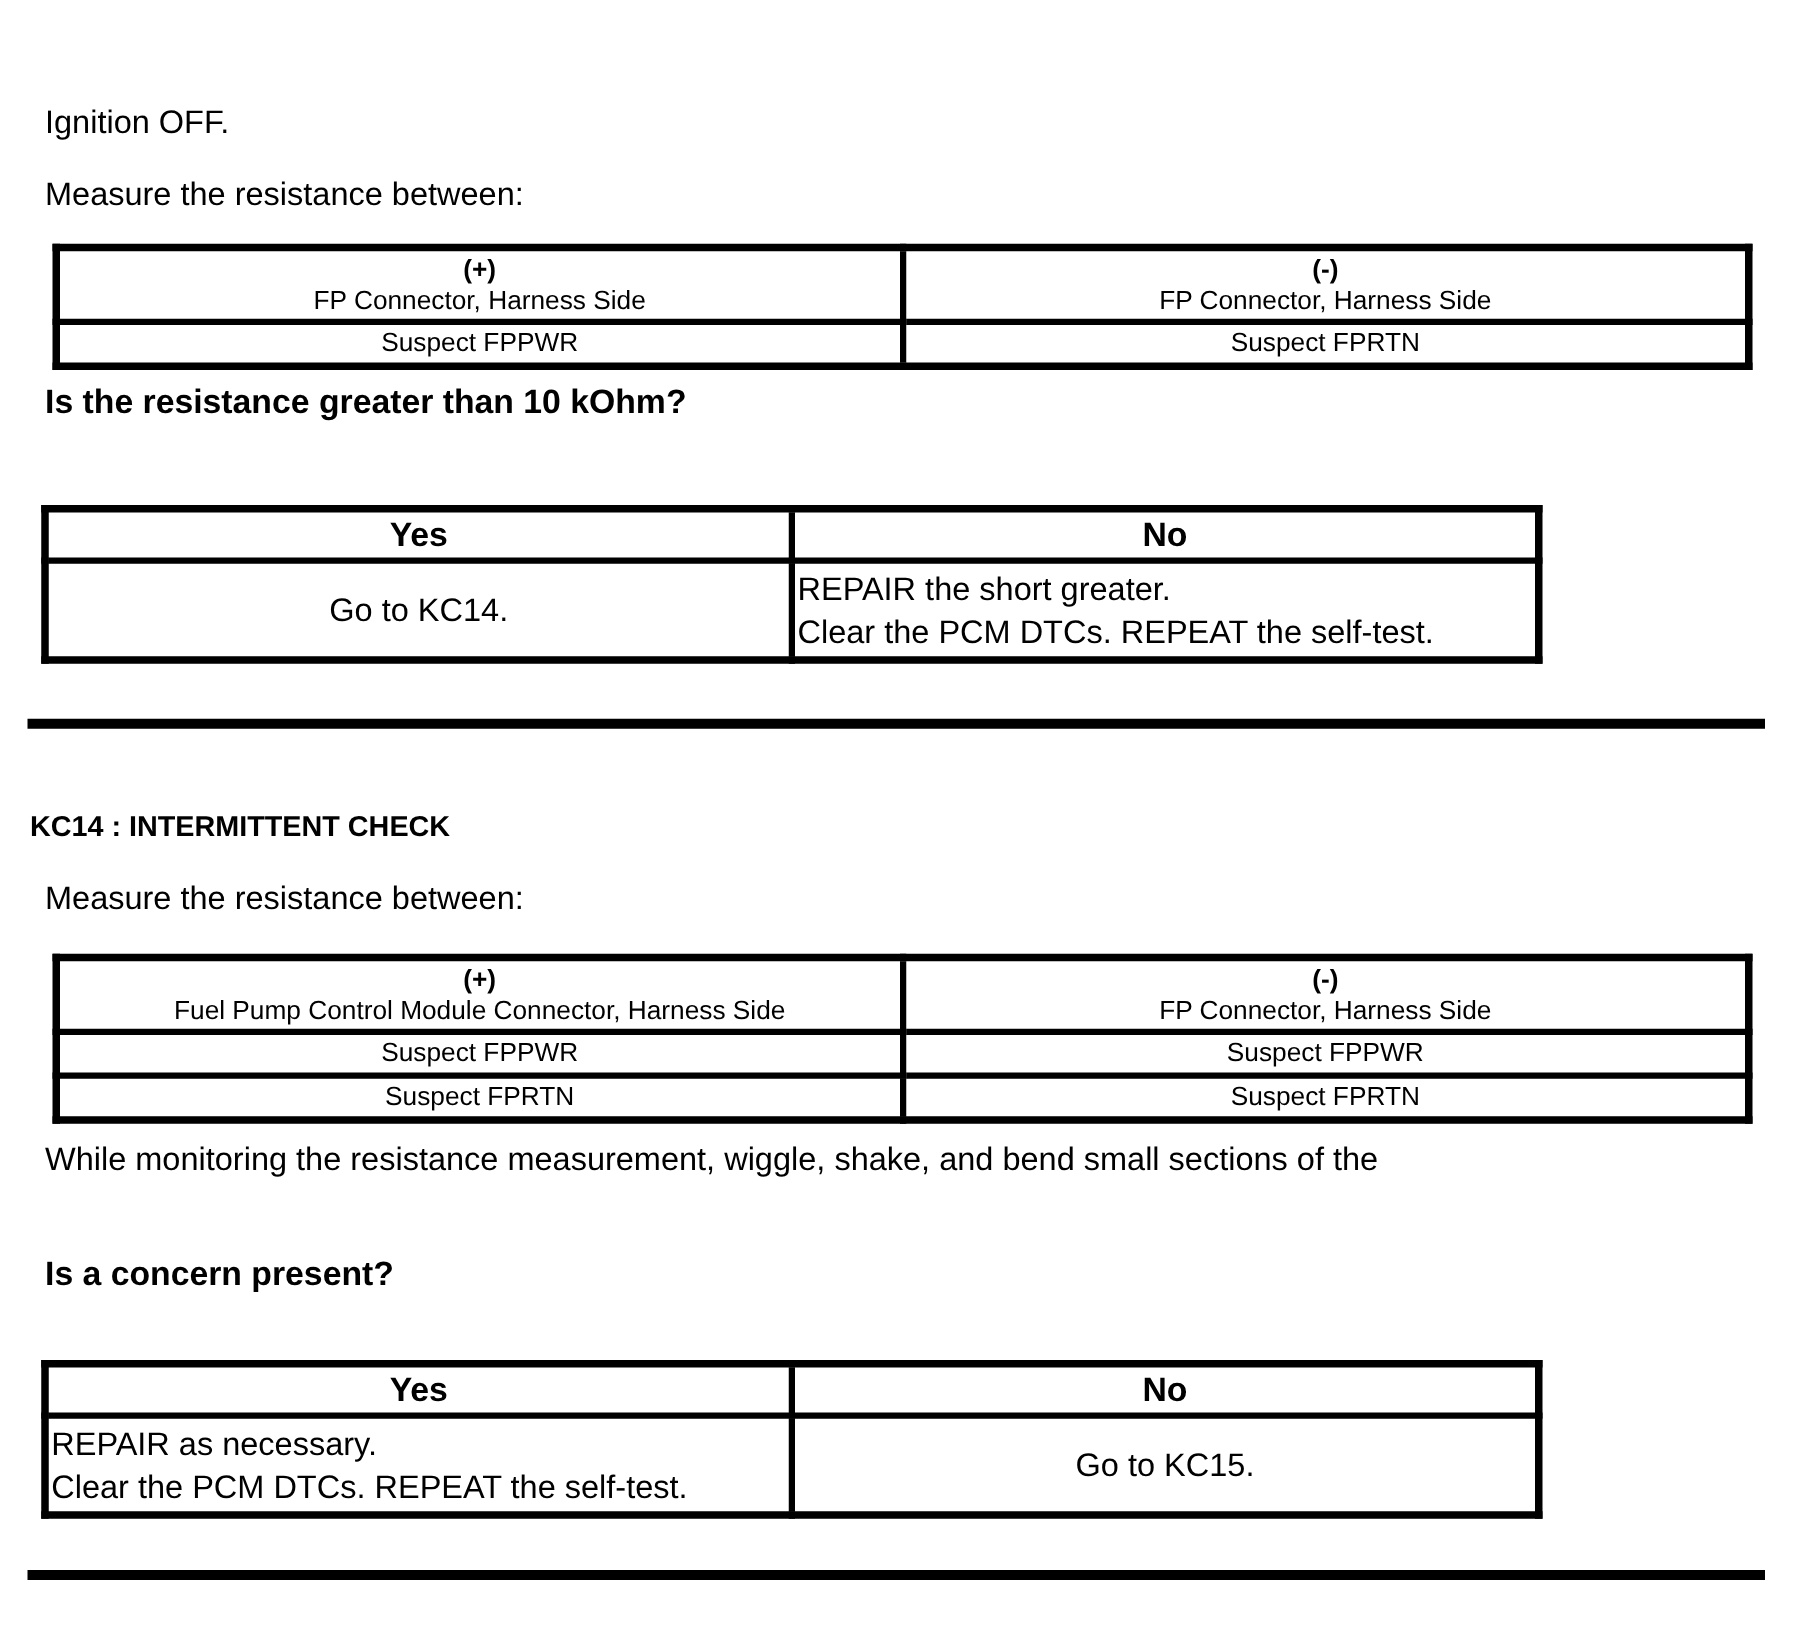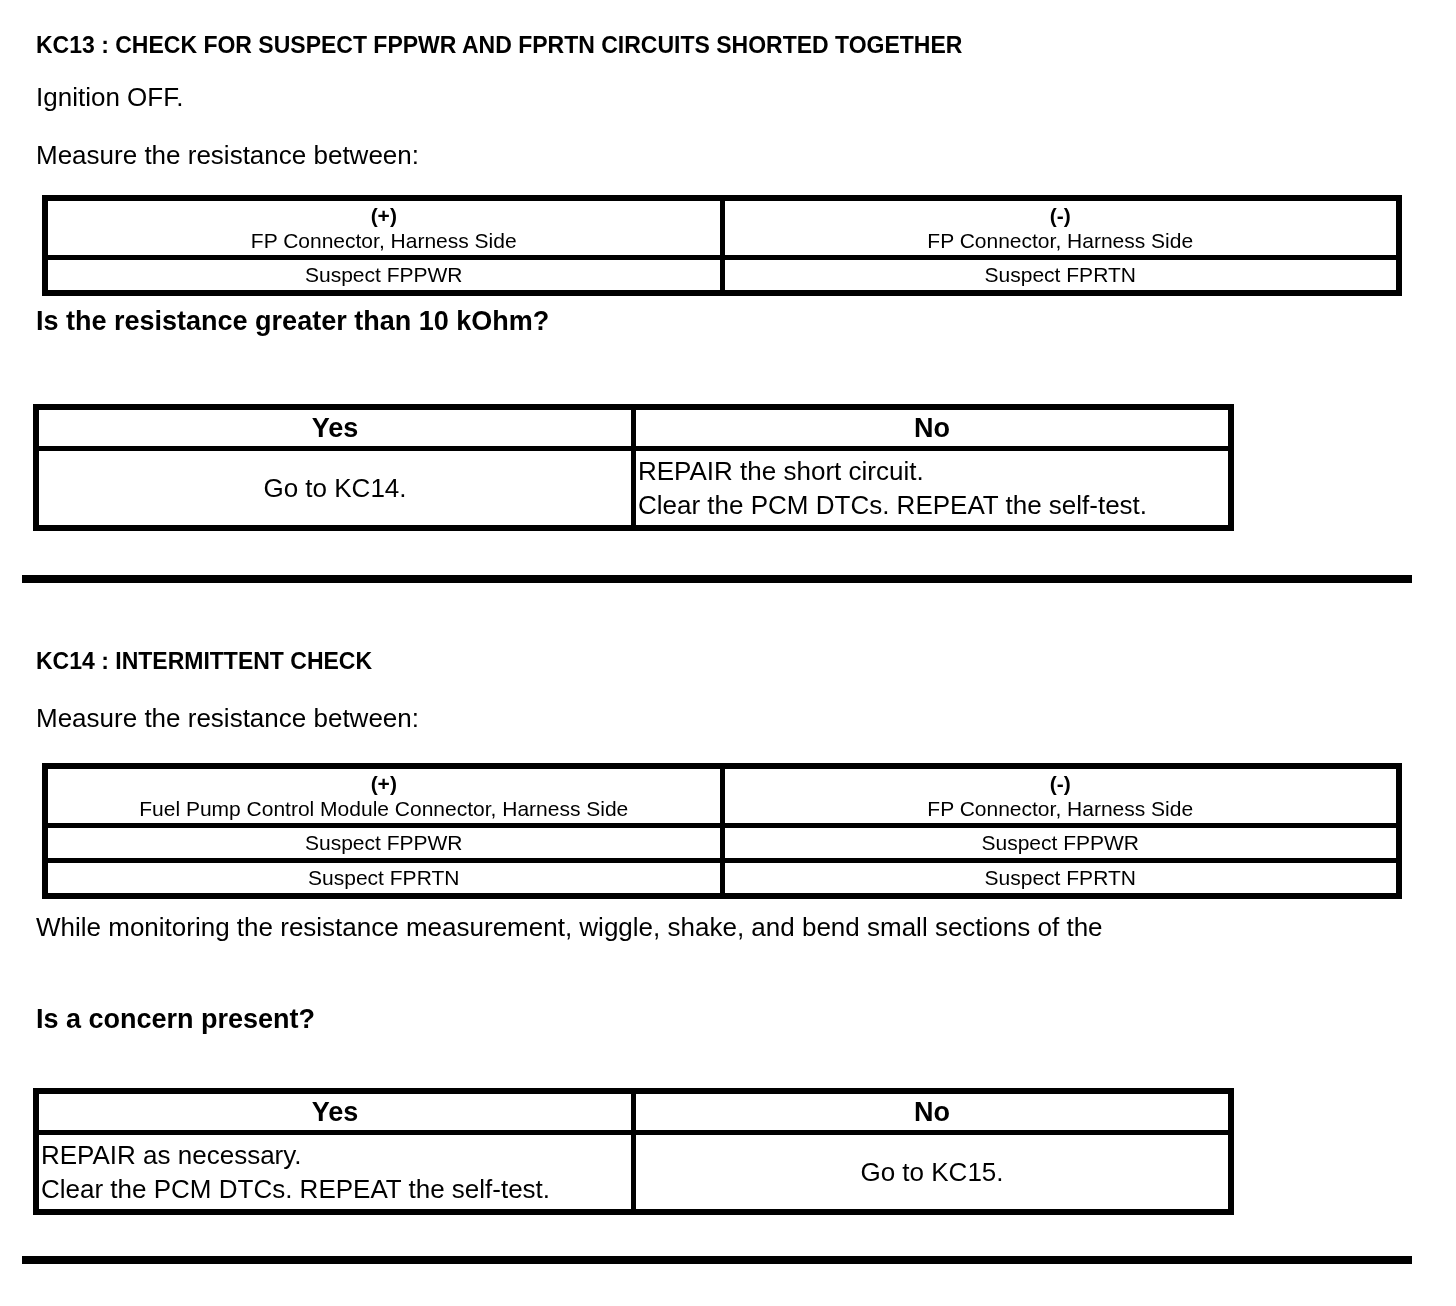--- a/index.html
+++ b/index.html
@@ -93,34 +93,33 @@
   }
 
   
   #kc13-heading   { left: 36px; top: 32px; }
   #kc13-intro-1   { left: 36px; top: 82px; }
   #kc13-intro-2   { left: 36px; top: 140px; }
   #kc13-spec      { left: 42px; top: 195px; }
   #kc13-question  { left: 36px; top: 306px; }
   #kc13-decision  { left: 33px; top: 404px; }
   #rule-1         { top: 575px; }
-  #kc14-heading   { left: 36px; top: 648px; }
+  #kc14-heading   { left: 24px; top: 648px; }
   #kc14-intro-1   { left: 36px; top: 703px; }
   #kc14-spec      { left: 42px; top: 763px; }
   #kc14-para      { left: 36px; top: 908px; }
   #kc14-question  { left: 36px; top: 1004px; }
   #kc14-decision  { left: 33px; top: 1088px; }
   #rule-2         { top: 1256px; }
 </style>
 </head>
 <body>
 
 <div class="page">
 
-  <div class="abs step-heading" id="kc13-heading">KC13 : CHECK FOR SUSPECT FPPWR AND FPRTN CIRCUITS SHORTED TOGETHER</div>
 
   <div class="abs body-line" id="kc13-intro-1">Ignition OFF.</div>
 
   <div class="abs body-line" id="kc13-intro-2">Measure the resistance between:</div>
 
   <table class="abs spec-table" id="kc13-spec">
     <tbody>
       <tr>
         <td class="hdr">
           <span class="sign">(+)</span>
@@ -144,21 +143,21 @@
     <tbody>
       <tr>
         <th>Yes</th>
         <th>No</th>
       </tr>
       <tr>
         <td class="cell-center">
           <span class="cell-line">Go to KC14.</span>
         </td>
         <td class="cell-left">
-          <span class="cell-line">REPAIR the short circuit.</span>
+          <span class="cell-line">REPAIR the short greater.</span>
           <span class="cell-line">Clear the PCM DTCs. REPEAT the self-test.</span>
         </td>
       </tr>
     </tbody>
   </table>
 
   <div class="abs section-rule" id="rule-1"></div>
 
   <div class="abs step-heading" id="kc14-heading">KC14 : INTERMITTENT CHECK</div>
 

